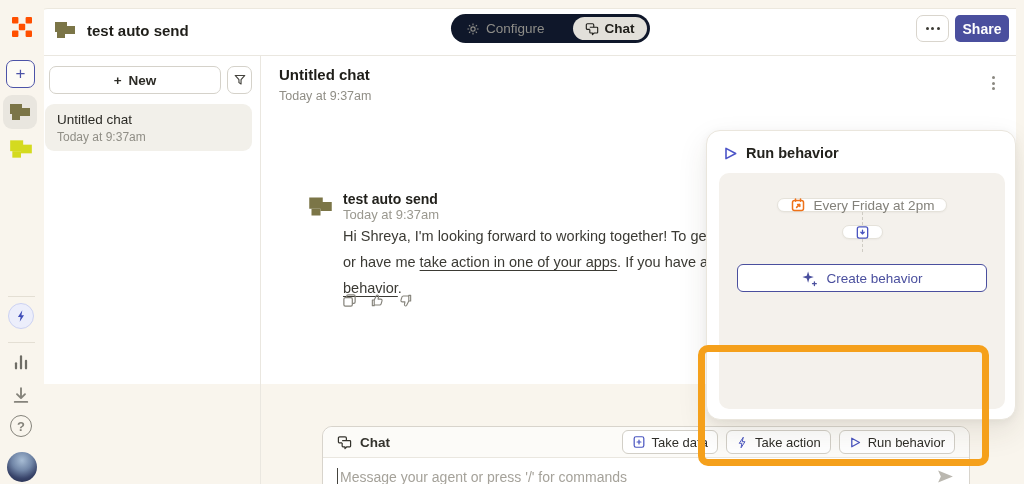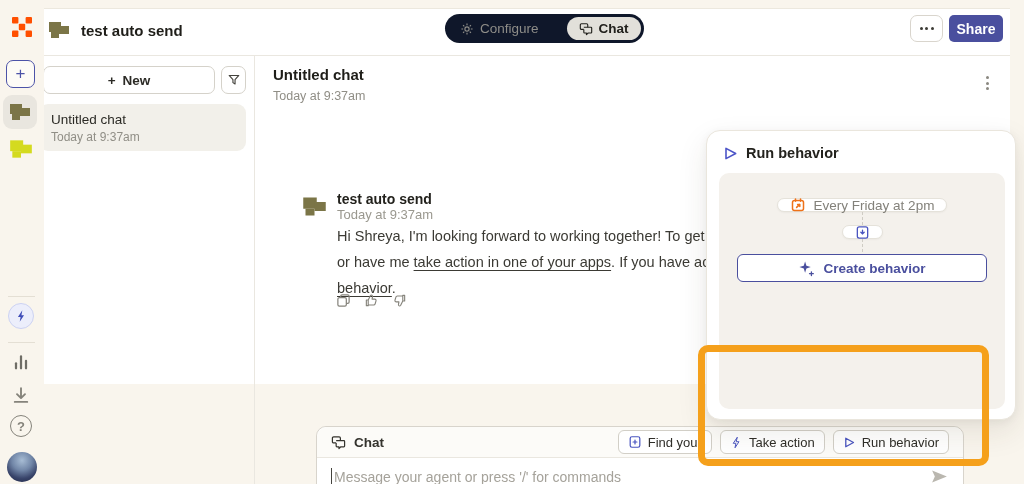--- a/index.html
+++ b/index.html
@@ -17,21 +17,21 @@
   .agent-yel { left:8px; top:136px; width:26px; height:26px; }
   .rail-div { position:absolute; left:8px; width:27px; height:1px; background:#e4dfd4; }
   .boost { left:8px; top:303px; width:26px; height:26px; background:#eceefb; border:1px solid #ccd2f2; border-radius:50%; }
   .rail-gray { color:#6f6d66; }
   .help-circ { left:10px; top:415px; width:22px; height:22px; border:1.4px solid #85837b; border-radius:50%;
                color:#85837b; font-size:13px; font-weight:700; }
   .avatar { left:7px; top:452px; width:30px; height:30px; border-radius:50%;
             background:radial-gradient(circle at 50% 28%, #a7bcd4 0%, #7287a8 38%, #39456b 68%, #1b2240 100%); }
 
   
-  .card { position:absolute; left:30px; top:8px; width:980px; height:376px; background:#fff;
+  .card { position:absolute; left:36px; top:8px; width:980px; height:376px; background:#fff;
           border:1px solid #ece8de; border-right:none; border-bottom:none; border-top-left-radius:12px; z-index:1; }
 
   
   .topbar { position:absolute; left:0; top:0; width:100%; height:47px; border-bottom:1px solid #eae7e0; }
   .tb-agent { position:absolute; left:16px; top:9px; width:24px; height:24px; }
   .tb-title { position:absolute; left:50px; top:13px; font-size:15px; font-weight:700; color:#1f1e19; }
   .seg { position:absolute; left:414px; top:5px; height:29px; background:#0f172a; border-radius:15px;
          display:flex; align-items:center; padding:3px;gap:16px; }
   .seg-item { display:flex; align-items:center; gap:6px; height:23px; padding:0 12px; border-radius:13px;
               font-size:13.5px; color:#8e8d88; cursor:pointer; }
@@ -93,22 +93,22 @@
               box-shadow:0 12px 30px rgba(60,50,30,.10), 0 2px 8px rgba(0,0,0,.05); }
   .rp-head { position:absolute; left:16px; top:14px; display:flex; align-items:center; gap:8px;
              font-size:14.5px; font-weight:700; color:#23221d; }
   .rp-inner { position:absolute; left:12px; top:42px; width:286px; height:236px; background:#f4f1ec; border-radius:10px;
               display:flex; flex-direction:column; align-items:center; padding-top:25px; }
   .chip { display:flex; align-items:center; gap:8px; height:14px; padding:0 12px; background:#fff;
           border:1px solid #e5e2da; border-radius:8px; font-size:13.5px; color:#83817a;
           box-shadow:0 1px 2px rgba(0,0,0,.04); cursor:pointer; white-space:nowrap; }
   .conn { width:0; height:13px; border-left:1.5px dashed #cfccc4; }
   .rp-caption { margin-top:26px; font-size:13.5px; color:#8f8d84; }
-  .create-btn { margin-top:2px; width:250px; height:28px; background:#fff; border:1.5px solid #4a4f9e; border-radius:6px;
-                color:#4a4f9e; font-size:13.5px; font-weight:700; display:flex; align-items:center; justify-content:center;
+  .create-btn { margin-top:12px; width:250px; height:28px; background:#fff; border:1.5px solid #4a4f9e; border-radius:6px;
+                color:#4a4f9e; font-size:13.5px; font-weight:400; display:flex; align-items:center; justify-content:center;
                 gap:8px; cursor:pointer; }
 
   
   .highlight { position:absolute; left:698px; top:345px; width:291px; height:121px; border:7px solid #f5a01b;
                border-radius:10px; z-index:40; pointer-events:none; }
 
   svg { display:block; }
 </style>
 </head>
 <body>
@@ -305,21 +305,21 @@
         <div class="cb-btns">
           <button class="cb-btn">
             <span>
               <svg width="14" height="14" viewBox="0 0 16 16">
                   <g stroke="#4a55c0" stroke-width="1.4" fill="none" stroke-linecap="round">
                 <rect x="2.5" y="2" width="11" height="12" rx="2"></rect>
                     <path d="M8 5.8v4.4M5.8 8h4.4"></path>
               </g>
                 </svg>
             </span>
-            <span>Find your</span>
+            <span>Take data</span>
           </button>
           <button class="cb-btn">
             <span>
               <svg width="13" height="13" viewBox="0 0 16 16">
                   <path d="M9 1.5 4 9h3.2l-1 5.5L11 7H7.6z" fill="none" stroke="#4a55c0" stroke-width="1.2" stroke-linejoin="round"></path>
                 </svg>
             </span>
             <span>Take action</span>
           </button>
           <button class="cb-btn">

